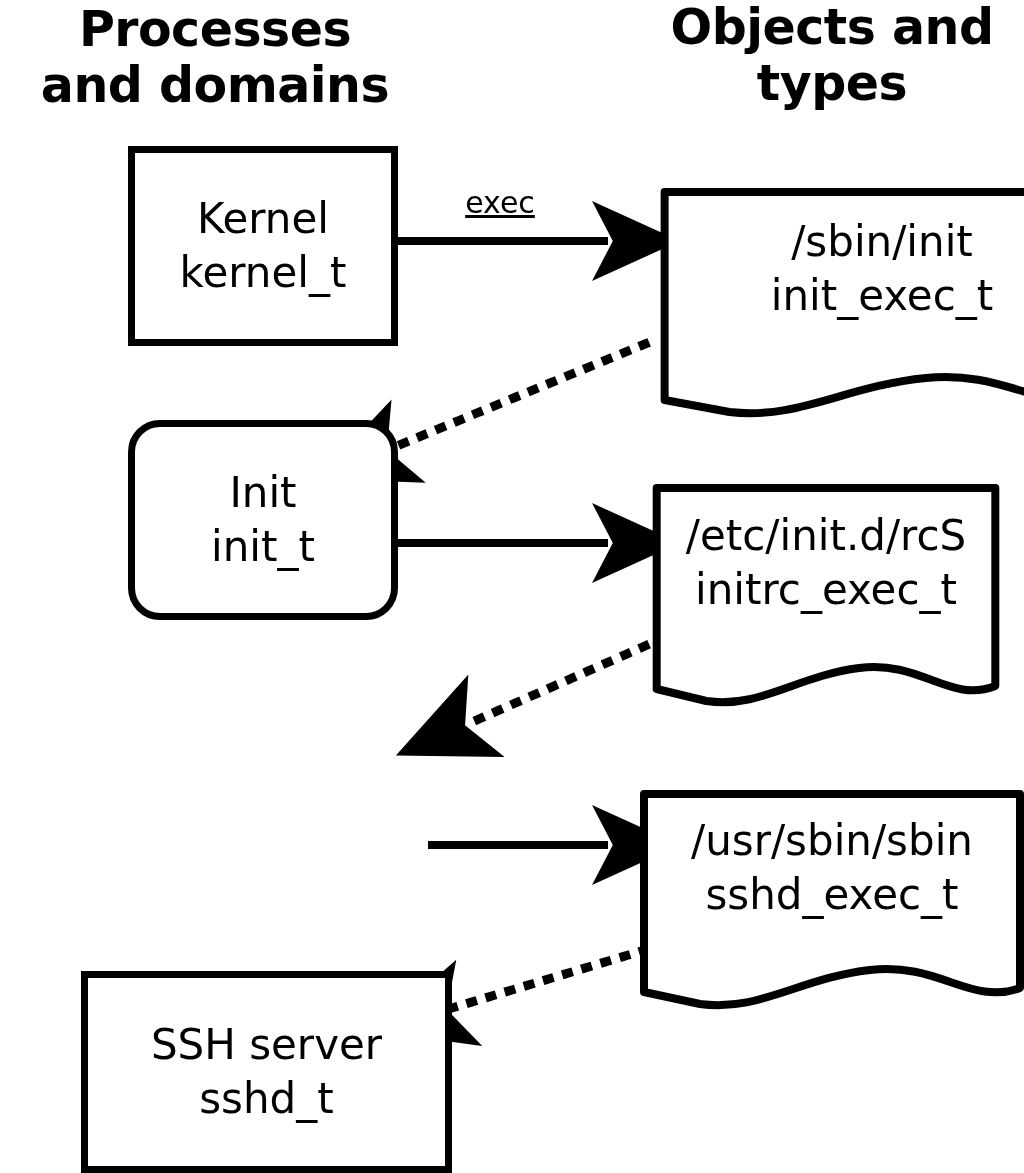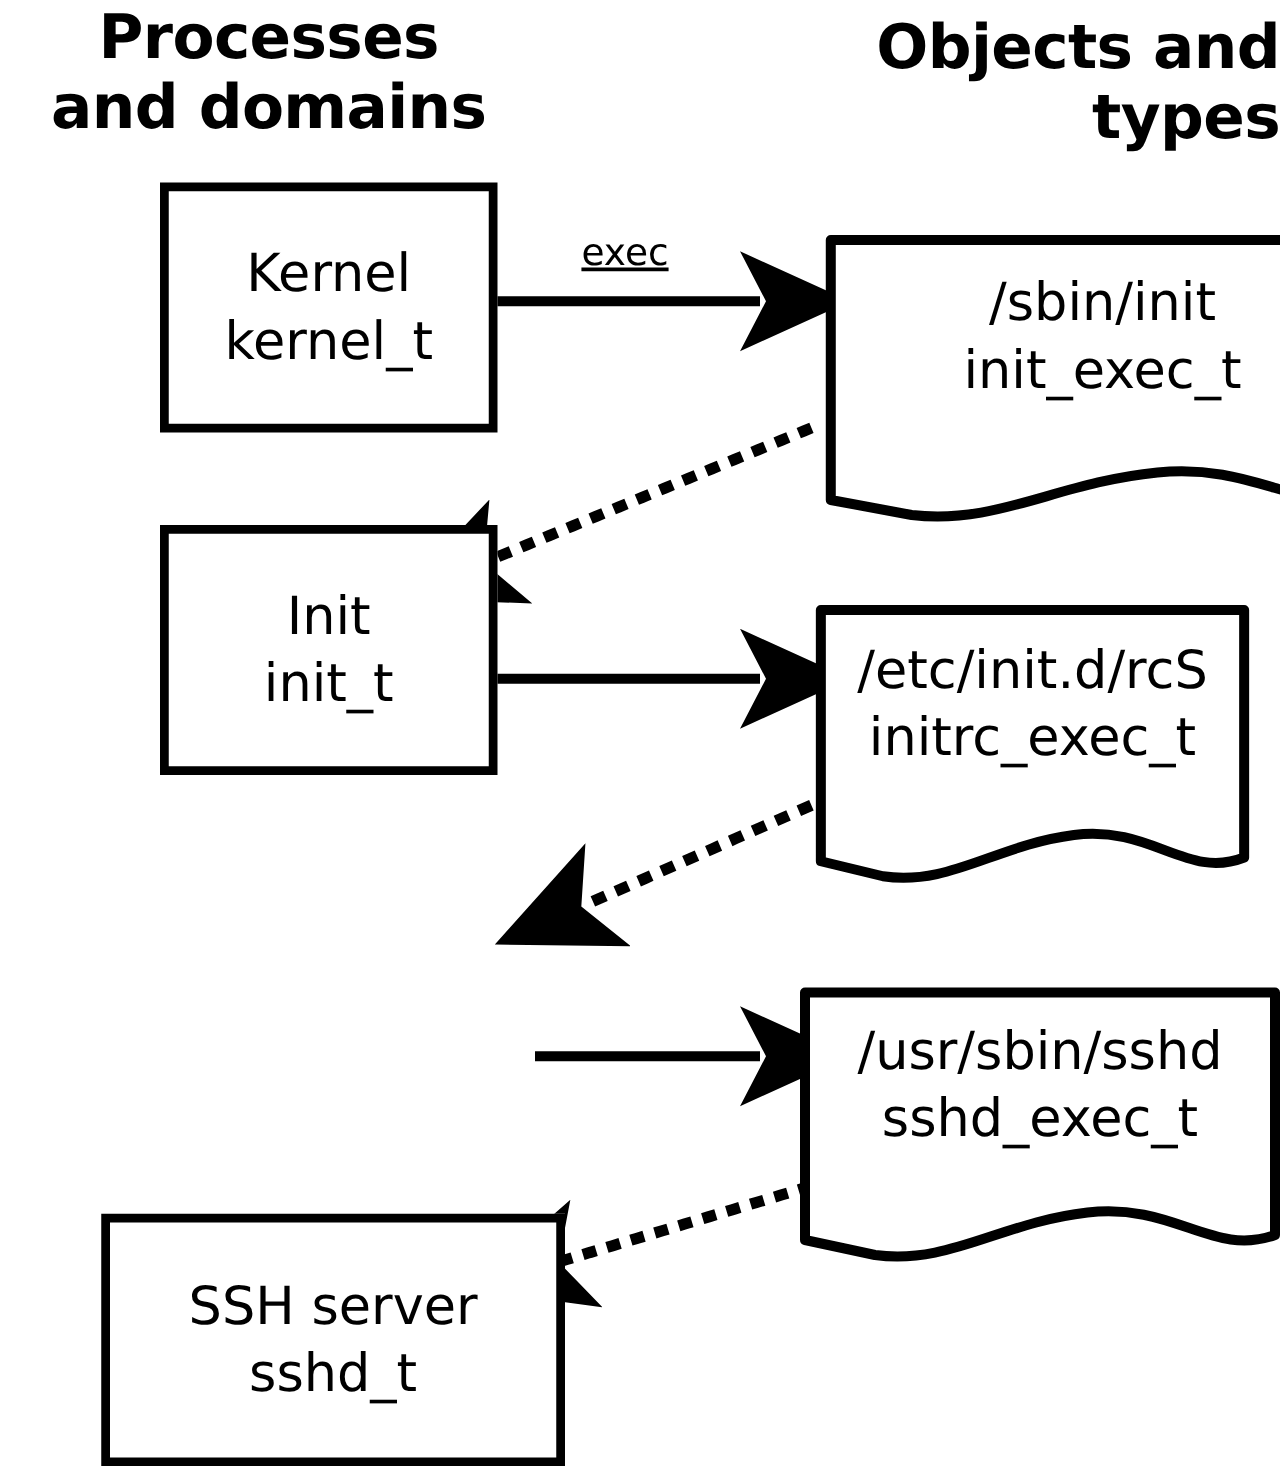--- a/index.html
+++ b/index.html
@@ -21,21 +21,21 @@
   .col-header {
     position: absolute;
     font-weight: bold;
     font-size: 49px;
     line-height: 56px;
     text-align: center;
     letter-spacing: -0.5px;
     white-space: pre-line;
   }
   #header-left  { left: 30px;  top: 2px;  width: 370px; }
-  #header-right { left: 640px; top: 10px;  width: 384px; text-align: right; }
+  #header-right { left: 640px; top: 0;  width: 384px; }
 
   .proc-box {
     position: absolute;
     box-sizing: border-box;
     border: 7px solid #000;
     background: #fff;
     display: flex;
     flex-direction: column;
     align-items: center;
     justify-content: center;
@@ -131,21 +131,21 @@
     </g>
   </svg>
 
   <div class="edge-label" style="left:410px; top:182px; width:180px;">exec</div>
 
   <div class="proc-box" style="left:80px; top:146px; width:270px; height:200px;">
     <span class="l1">Kernel</span>
     <span class="l2">kernel_t</span>
   </div>
 
-  <div class="proc-box" style="left:80px; top:420px; width:270px; height:200px;">
+  <div class="proc-box" style="left:80px; top:420px; width:270px; height:200px;border-radius:32px;">
     <span class="l1">Init</span>
     <span class="l2">init_t</span>
   </div>
 
 
   <div class="proc-box" style="left:33px; top:971px; width:371px; height:202px;text-align:center;">
     <span class="l1">SSH server</span>
     <span class="l2">sshd_t</span>
   </div>
 
@@ -170,18 +170,18 @@
       <span class="l2">initrc_exec_t</span>
     </div>
   </div>
 
   <div class="doc-shape" style="left:640px; top:790px; width:384px; height:222px;">
     <svg viewBox="0 0 384 222" preserveAspectRatio="none">
       <path d="M4,4 L380,4 L380,198 C330,216 300,172 230,180
                C160,188 120,222 60,214 L4,202 Z" fill="#ffffff" stroke="#000000" stroke-width="8" stroke-linejoin="round" vector-effect="non-scaling-stroke"></path>
     </svg>
     <div class="doc-text" style="top:24px;">
-      <span class="l1">/usr/sbin/sshd</span>
+      <span class="l1">/usr/sbin/sbin</span>
       <span class="l2">sshd_exec_t</span>
     </div>
   </div>
 
 </div>
 
 </body></html>

